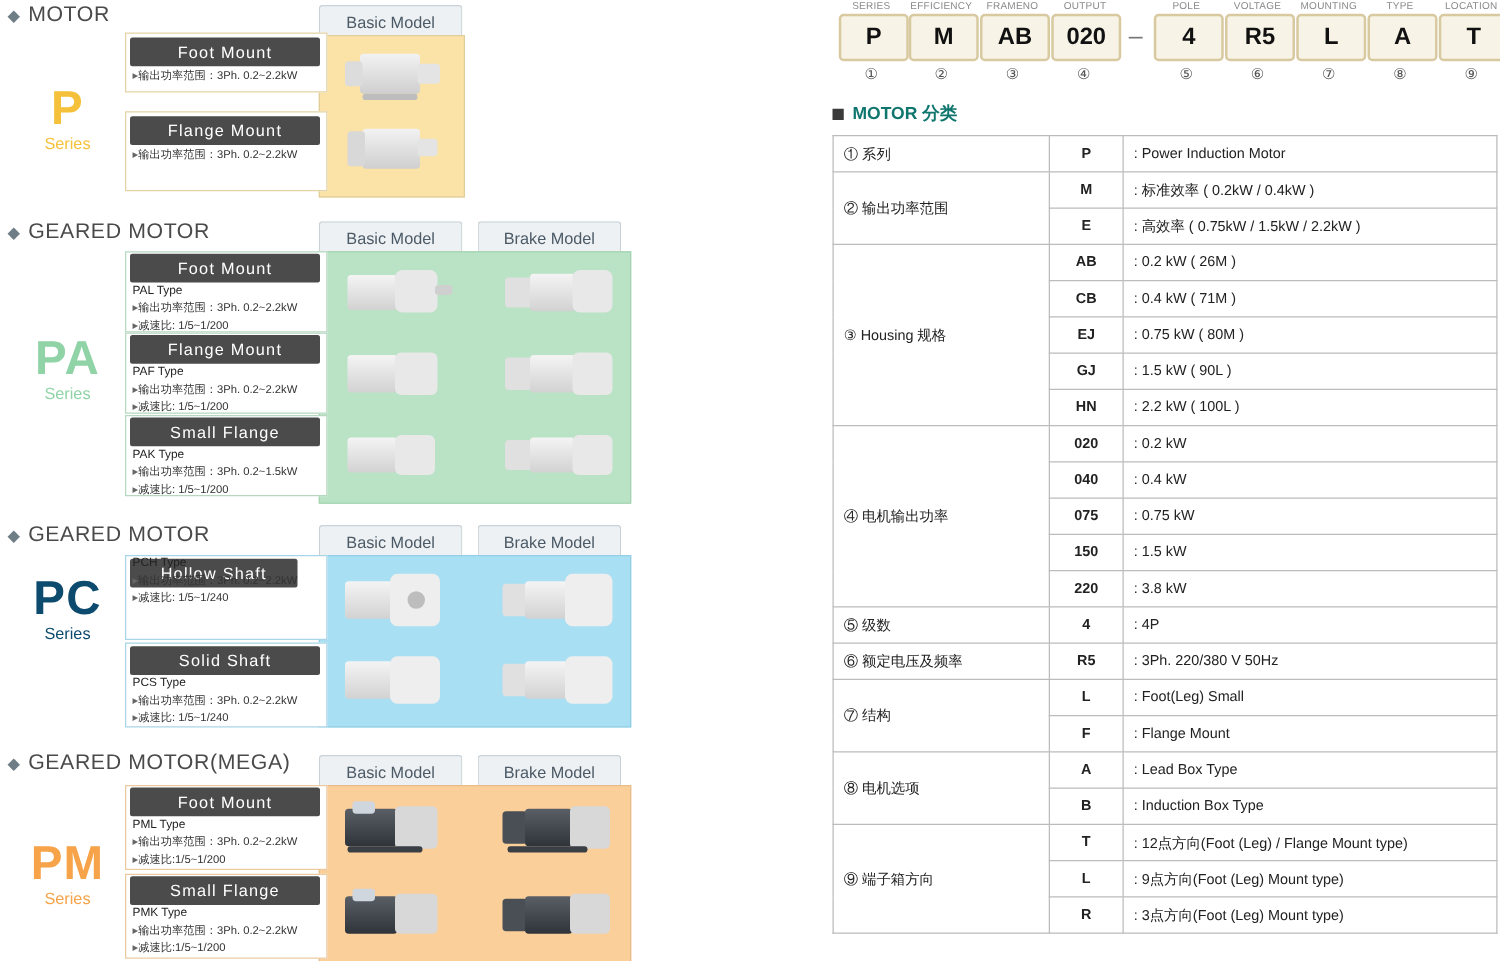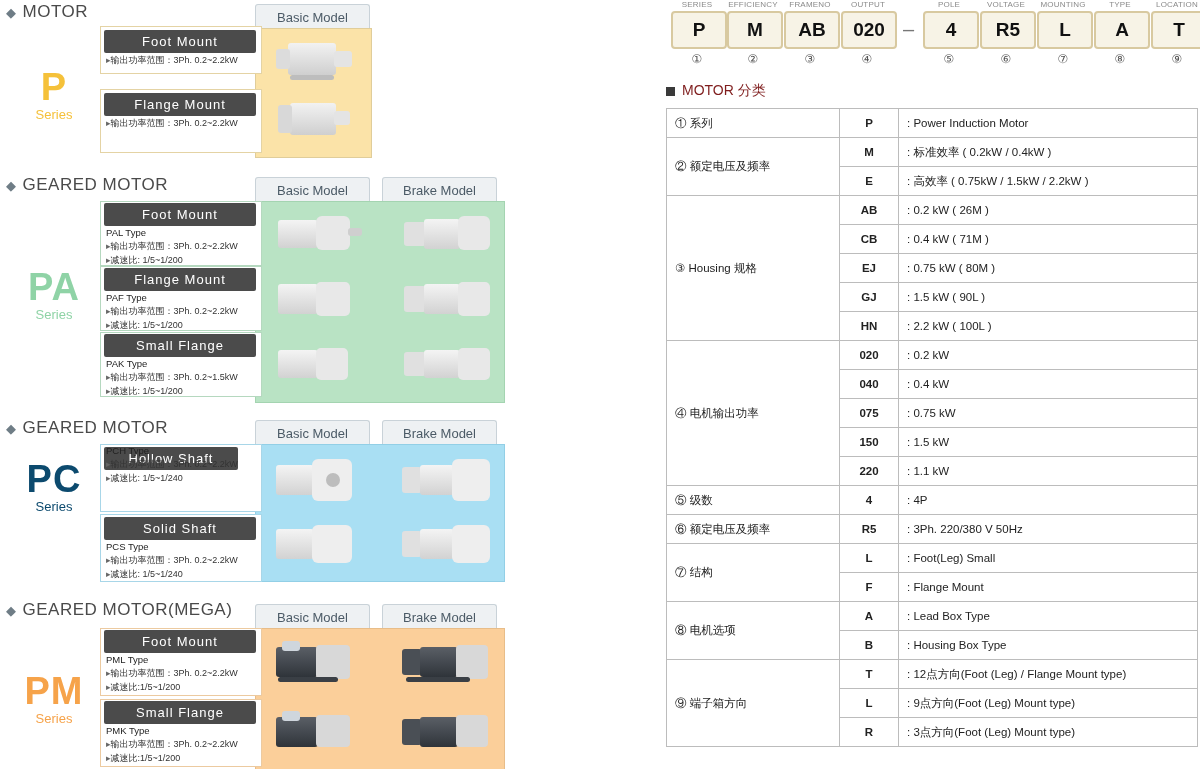--- a/index.html
+++ b/index.html
@@ -59,21 +59,21 @@
     position:absolute;top:11px;width:52px;height:34px;border:2px solid #d8c9a0;
     background:#f7f3e6;border-radius:4px;color:#111;font-weight:bold;font-size:19px;
     display:flex;align-items:center;justify-content:center;
   }
   .code-num{
     position:absolute;top:52px;width:52px;text-align:center;font-size:12px;color:#555;
   }
   .dash{position:absolute;top:18px;font-size:20px;color:#777;}
 
   .tbl-title{
-    display:flex;align-items:center;gap:7px;font-size:14px;color:#7f1d1d;margin:12px 0 8px 6px;
+    display:flex;align-items:center;gap:7px;font-size:14px;color:#0f766e;margin:12px 0 8px 6px;font-weight:bold;
   }
   .sq{width:9px;height:9px;background:#3a3a3a;display:inline-block;}
 
   table.spec-table{
     border-collapse:collapse;width:532px;margin-left:6px;
     font-size:11.5px;color:#222;background:#fff;
   }
   table.spec-table td{
     border:1px solid #bcbcbc;padding:5px 8px;height:18px;vertical-align:middle;
   }
@@ -385,21 +385,21 @@
 
     <table class="spec-table">
       <tbody>
         <tr>
           <td class="c1">① 系列</td>
           <td class="c2">P</td>
           <td class="c3">: Power Induction Motor</td>
         </tr>
 
         <tr>
-          <td class="c1" rowspan="2">② 额定电压及频率</td>
+          <td class="c1" rowspan="2">② 输出功率范围</td>
           <td class="c2">M</td>
           <td class="c3">: 标准效率 ( 0.2kW / 0.4kW )</td>
         </tr>
         <tr>
           <td class="c2">E</td>
           <td class="c3">: 高效率 ( 0.75kW / 1.5kW / 2.2kW )</td>
         </tr>
 
         <tr>
           <td class="c1" rowspan="5">③ Housing 规格</td>
@@ -435,21 +435,21 @@
         <tr>
           <td class="c2">075</td>
           <td class="c3">: 0.75 kW</td>
         </tr>
         <tr>
           <td class="c2">150</td>
           <td class="c3">: 1.5 kW</td>
         </tr>
         <tr>
           <td class="c2">220</td>
-          <td class="c3">: 1.1 kW</td>
+          <td class="c3">: 3.8 kW</td>
         </tr>
 
         <tr>
           <td class="c1">⑤ 级数</td>
           <td class="c2">4</td>
           <td class="c3">: 4P</td>
         </tr>
 
         <tr>
           <td class="c1">⑥ 额定电压及频率</td>
@@ -467,21 +467,21 @@
           <td class="c3">: Flange Mount</td>
         </tr>
 
         <tr>
           <td class="c1" rowspan="2">⑧ 电机选项</td>
           <td class="c2">A</td>
           <td class="c3">: Lead Box Type</td>
         </tr>
         <tr>
           <td class="c2">B</td>
-          <td class="c3">: Housing Box Type</td>
+          <td class="c3">: Induction Box Type</td>
         </tr>
 
         <tr>
           <td class="c1" rowspan="3">⑨ 端子箱方向</td>
           <td class="c2">T</td>
           <td class="c3">: 12点方向(Foot (Leg) / Flange Mount type)</td>
         </tr>
         <tr>
           <td class="c2">L</td>
           <td class="c3">: 9点方向(Foot (Leg) Mount type)</td>

